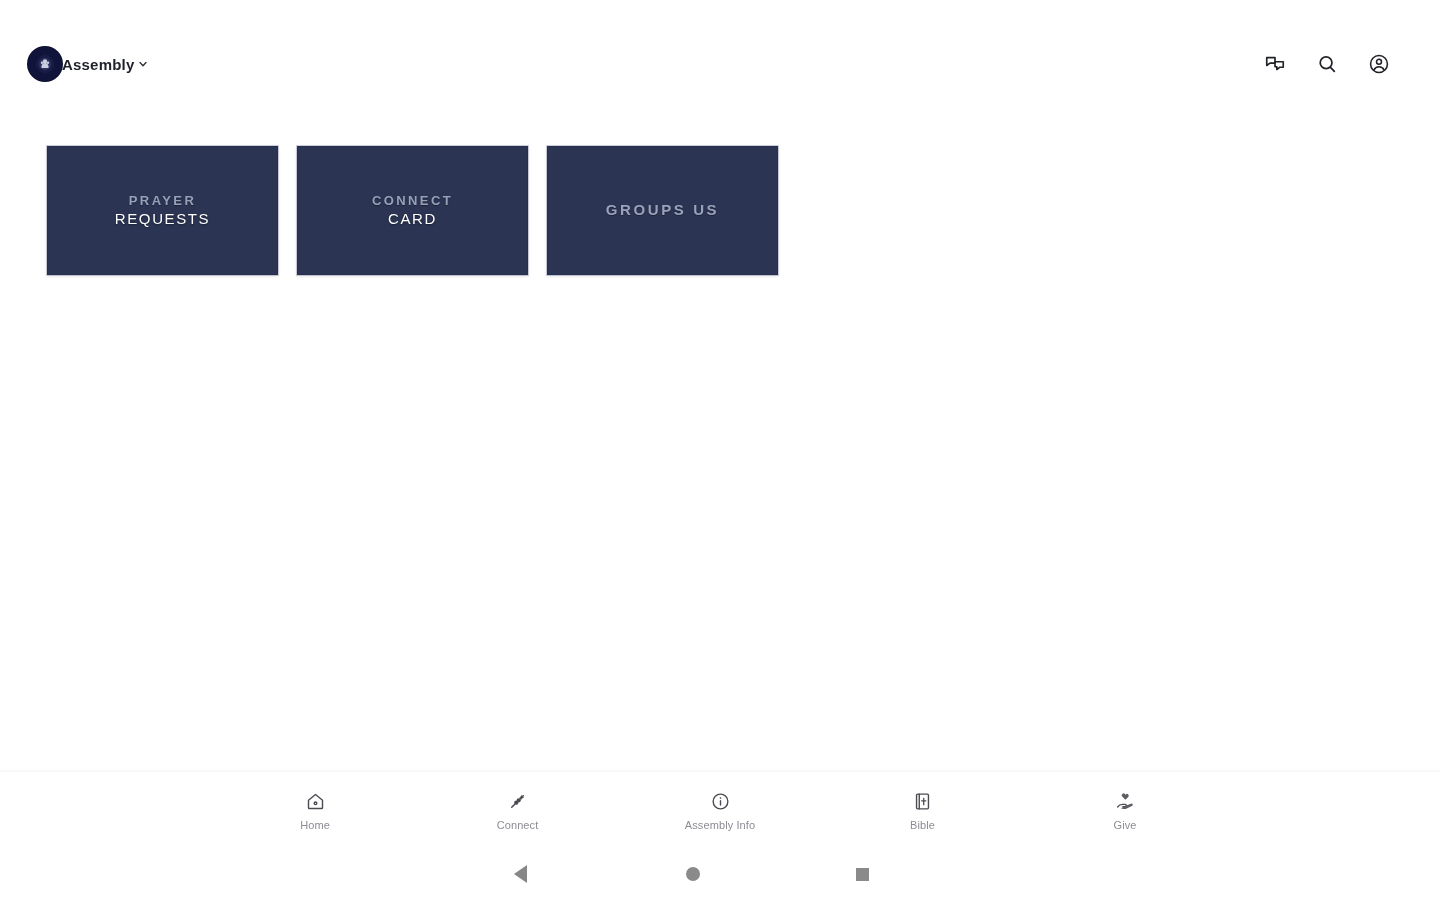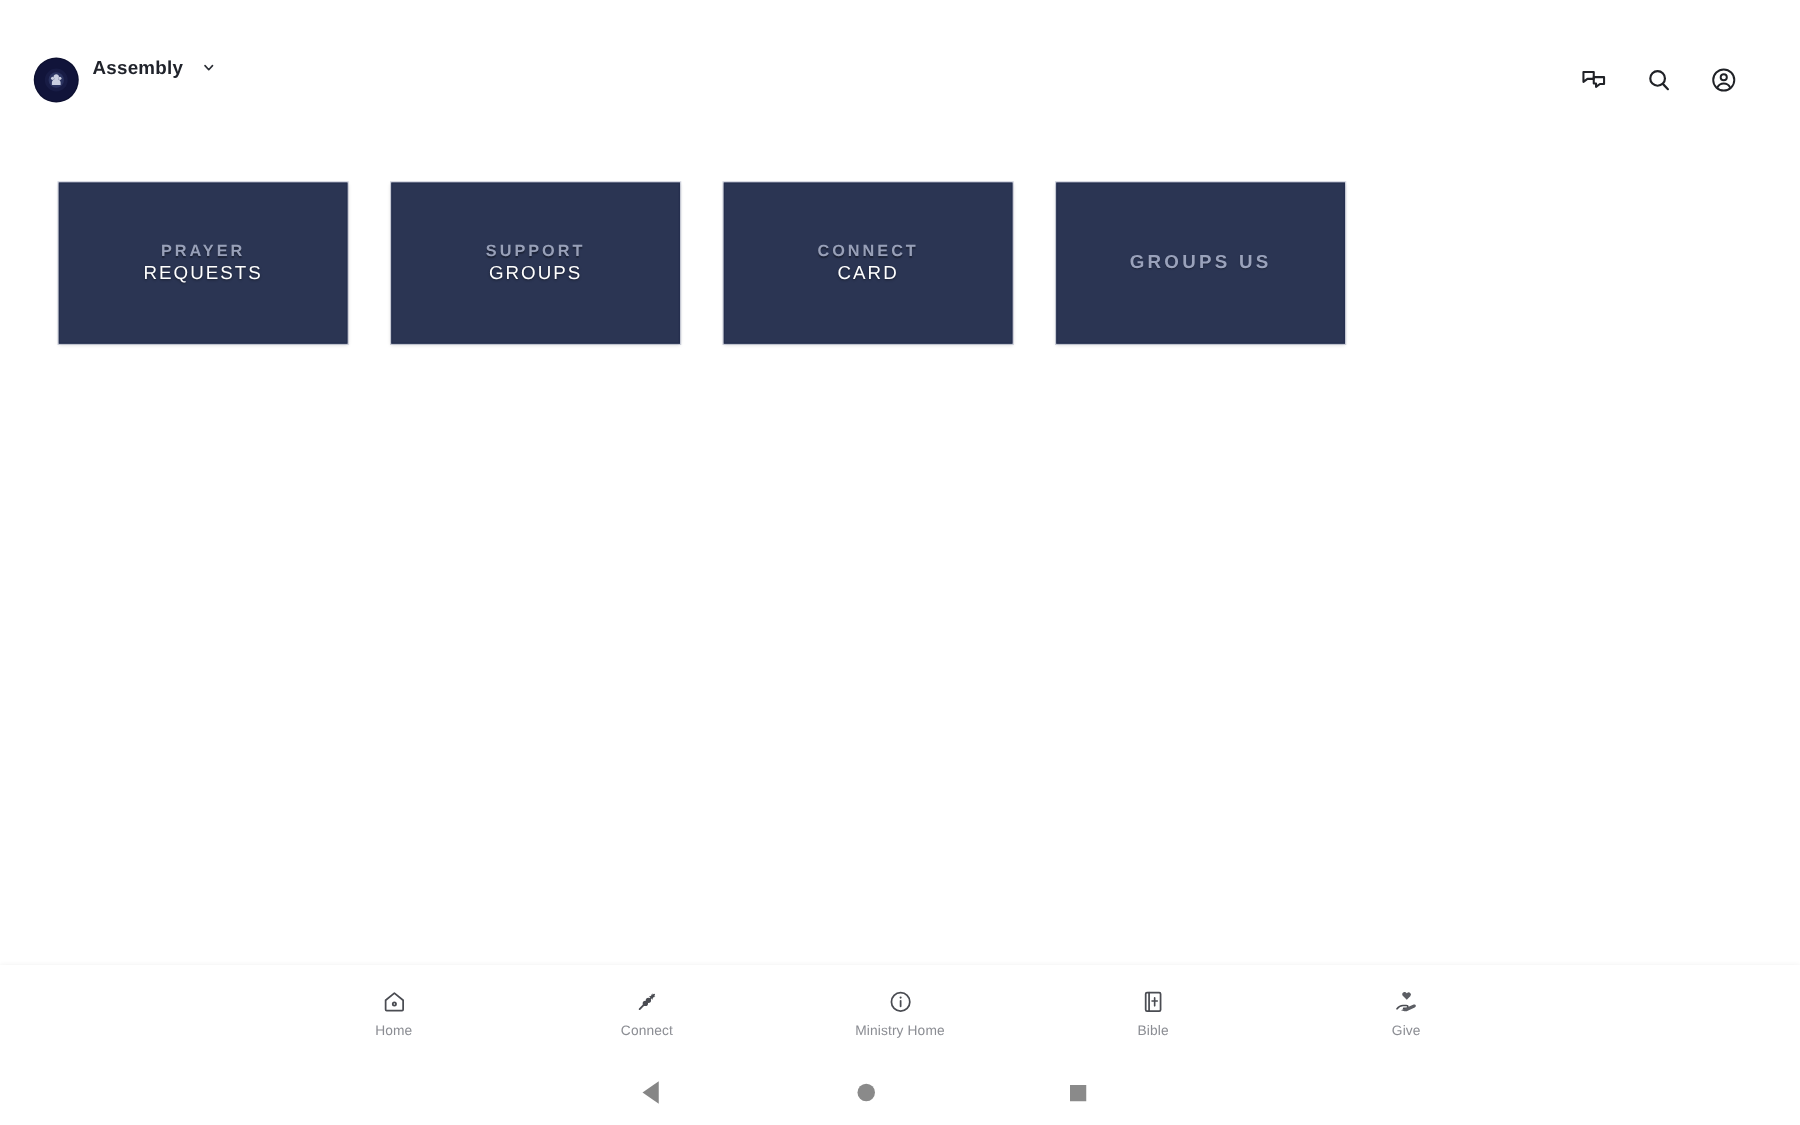--- a/index.html
+++ b/index.html
@@ -28,21 +28,22 @@
     height:128px;
     display:flex;
     align-items:center;
     justify-content:space-between;
     padding:0 28px 0 28px;
     background:#ffffff;
   }
 
   .brand {
     display:flex;
-    gap:12px;
+    align-items:center;
+    gap:0;
     cursor:pointer;
   }
 
   .brand-logo {
     width:34px;
     height:34px;
     border-radius:50%;
     background:#11143a;
     display:flex;
     align-items:center;
@@ -83,21 +84,21 @@
     justify-content:center;
     cursor:pointer;
   }
 
   
   .card-row {
     position:absolute;
     top:146px;
     left:47px;
     display:flex;
-    gap:35px;
+    gap:19px;
     justify-content:flex-end;
   }
 
   .tile {
     width:231px;
     height:129px;
     background:#2b3553;
     border:1px solid #252f4e;
     outline:1px solid rgba(120,128,160,.35);
     display:flex;
@@ -271,24 +272,20 @@
     </div>
   </div>
 
   <div class="card-row">
 
     <div class="tile">
       <span class="tile-l1">PRAYER</span>
       <span class="tile-l2">REQUESTS</span>
     </div>
 
-    <div class="tile">
-      <span class="tile-l1">SUPPORT</span>
-      <span class="tile-l2">GROUPS</span>
-    </div>
 
     <div class="tile">
       <span class="tile-l1">CONNECT</span>
       <span class="tile-l2">CARD</span>
     </div>
 
     <div class="tile single">
       <span class="tile-l1">GROUPS US</span>
 
     </div>
@@ -322,21 +319,21 @@
       </div>
 
       <div class="tab">
         <span class="tab-ic">
           <svg width="21" height="21" viewBox="0 0 24 24" fill="none" stroke="#4a4c52" stroke-width="1.6" stroke-linecap="round" stroke-linejoin="round">
             <circle cx="12" cy="12" r="8.4"></circle>
             <line x1="12" y1="11" x2="12" y2="16"></line>
             <circle cx="12" cy="8.1" r=".95" fill="#4a4c52" stroke="none"></circle>
           </svg>
         </span>
-        <span class="tab-lb">Ministry Home</span>
+        <span class="tab-lb">Assembly Info</span>
       </div>
 
       <div class="tab">
         <span class="tab-ic">
           <svg width="21" height="21" viewBox="0 0 24 24" fill="none" stroke="#4a4c52" stroke-width="1.6" stroke-linecap="round" stroke-linejoin="round">
             <rect x="5.2" y="3.6" width="13.6" height="16.8" rx="1.2"></rect>
             <line x1="8.3" y1="3.6" x2="8.3" y2="20.4"></line>
             <path d="M13.4 8.4v7.2M11 11.2h4.8" stroke-width="1.5"></path>
           </svg>
         </span>

